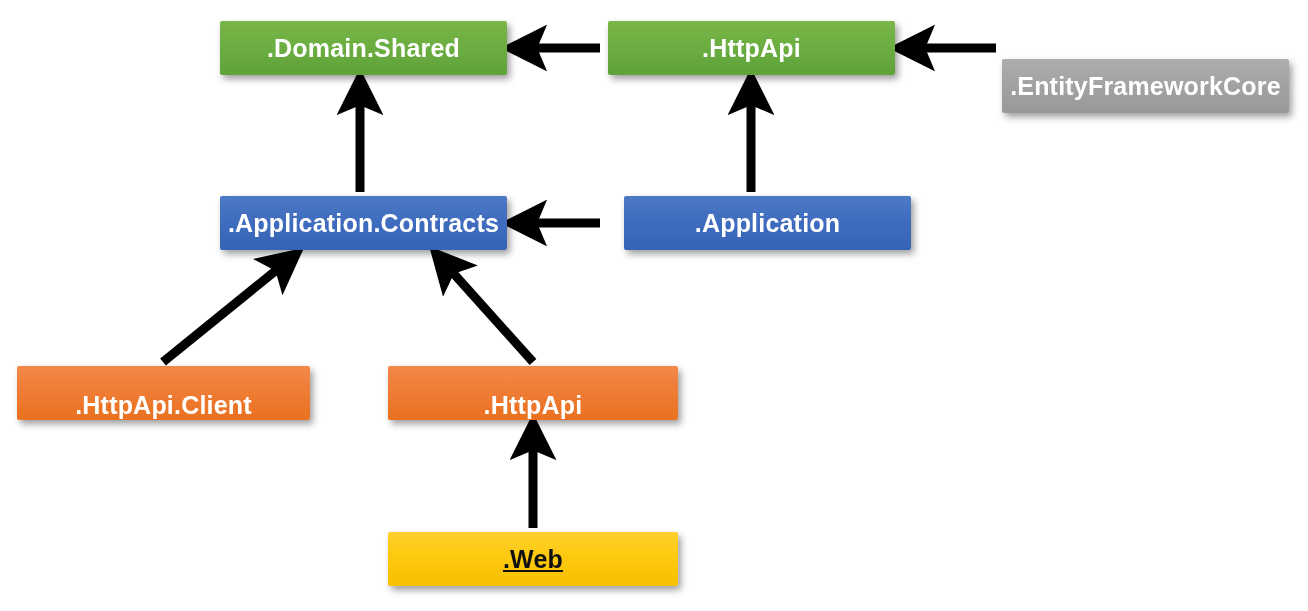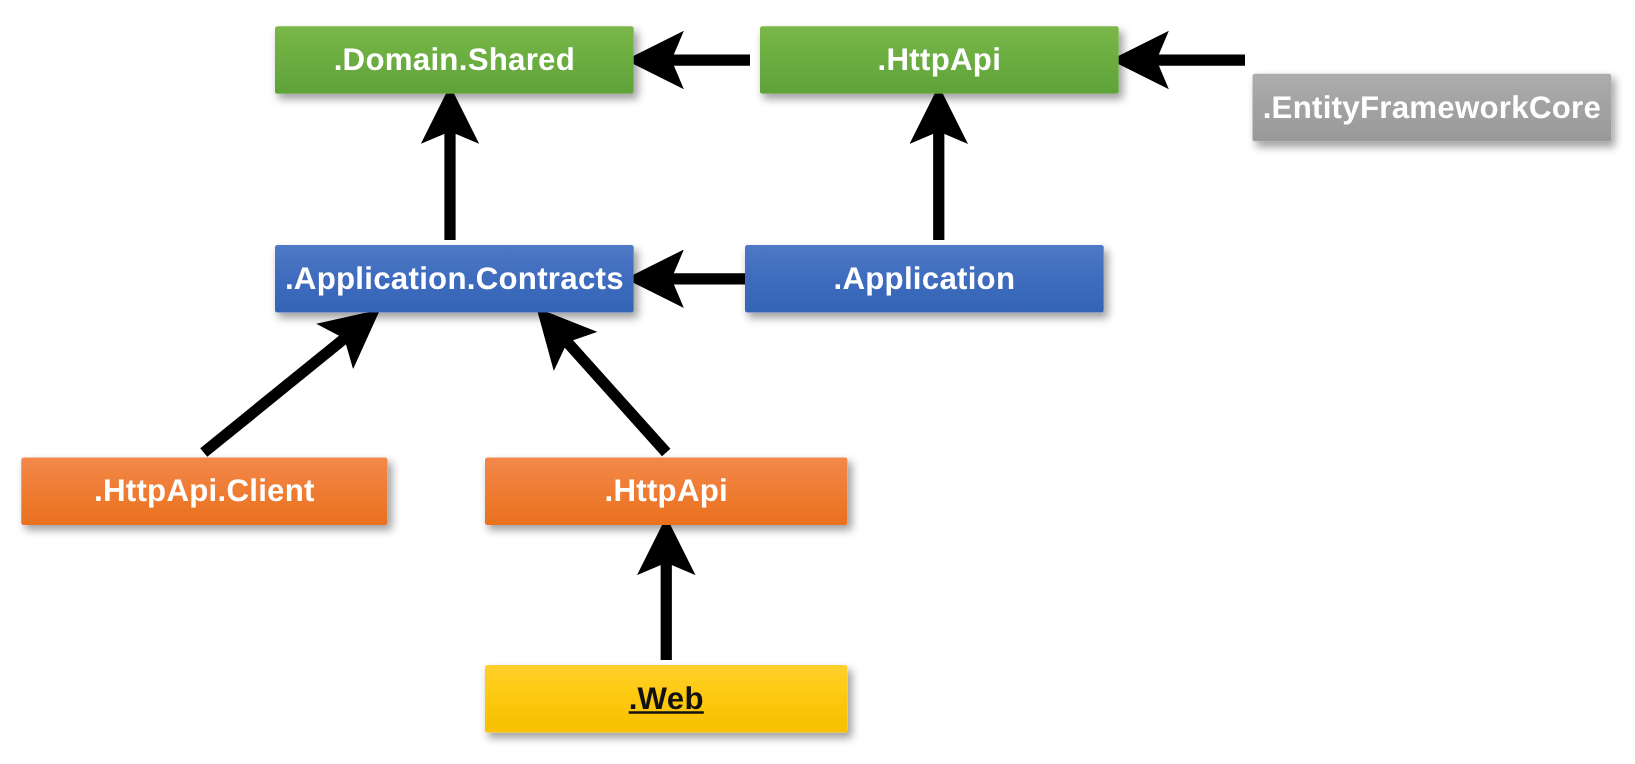--- a/index.html
+++ b/index.html
@@ -45,20 +45,21 @@
     pointer-events: none;
   }
   .green {
     background: linear-gradient(to bottom, #7ab648 0%, #6cae41 45%, #5fa239 100%);
   }
   .blue {
     background: linear-gradient(to bottom, #4e79c6 0%, #3f6cbe 48%, #3464b5 100%);
   }
   .orange {
     background: linear-gradient(to bottom, #f2884b 0%, #ef7d35 45%, #e9711f 100%);
+    align-items: flex-end;
   }
   .yellow {
     background: linear-gradient(to bottom, #ffd02e 0%, #fdc90f 45%, #f7c000 100%);
     color: #111111;
   }
   .gray {
     background: linear-gradient(to bottom, #adadad 0%, #a3a3a3 45%, #999999 100%);
   }
 </style>
 </head>
@@ -93,21 +94,21 @@
   </div>
 
   <div class="node gray" style="left: 1002px; top: 21px; width: 287px; height: 54px; margin-top: 38px;">
     <span class="node-label">.EntityFrameworkCore</span>
   </div>
 
   <div class="node blue" style="left: 220px; top: 196px; width: 287px; height: 54px;">
     <span class="node-label">.Application.Contracts</span>
   </div>
 
-  <div class="node blue" style="left: 596px; top: 196px; width: 287px; height: 54px;">
+  <div class="node blue" style="left: 624px; top: 196px; width: 287px; height: 54px;">
     <span class="node-label">.Application</span>
   </div>
 
   <div class="node orange" style="left: 17px; top: 366px; width: 293px; height: 54px;">
     <span class="node-label">.HttpApi.Client</span>
   </div>
 
   <div class="node orange" style="left: 388px; top: 366px; width: 290px; height: 54px;">
     <span class="node-label">.HttpApi</span>
   </div>

